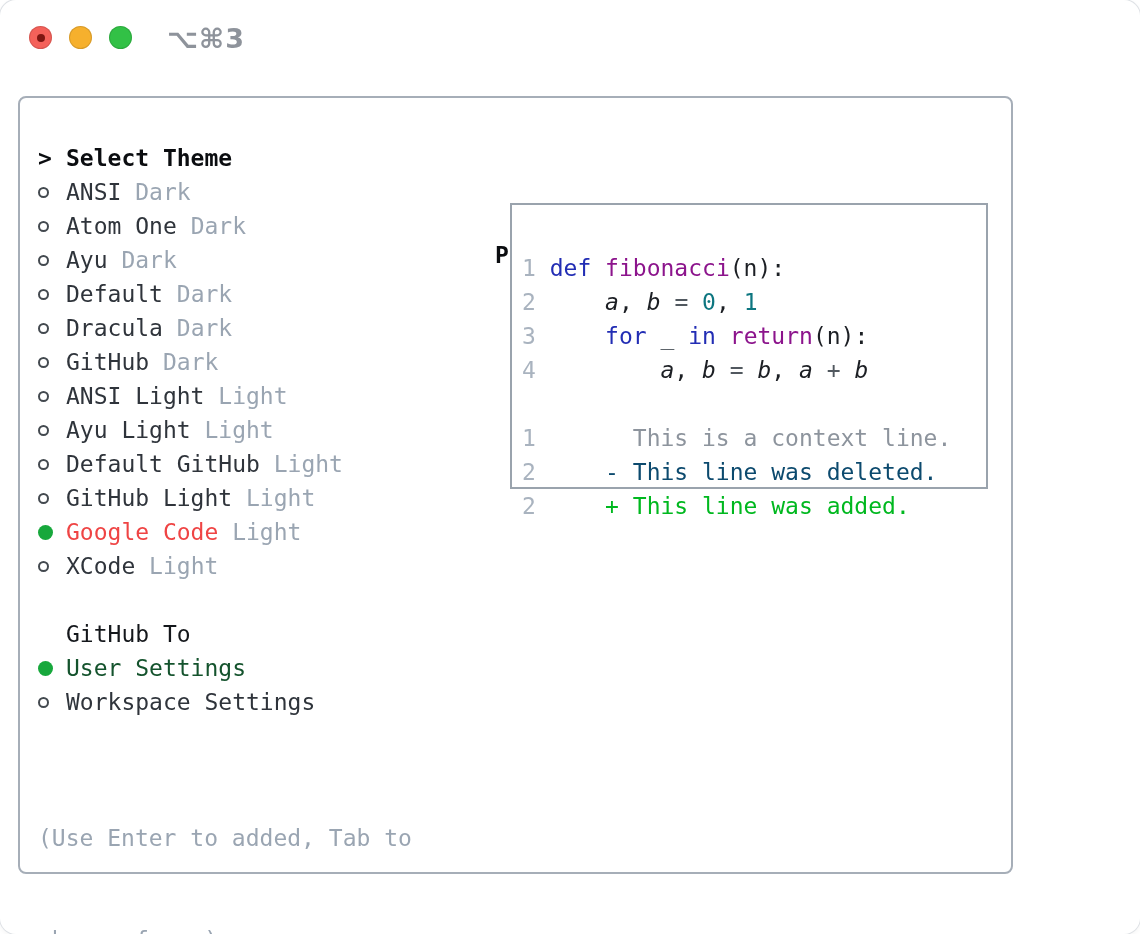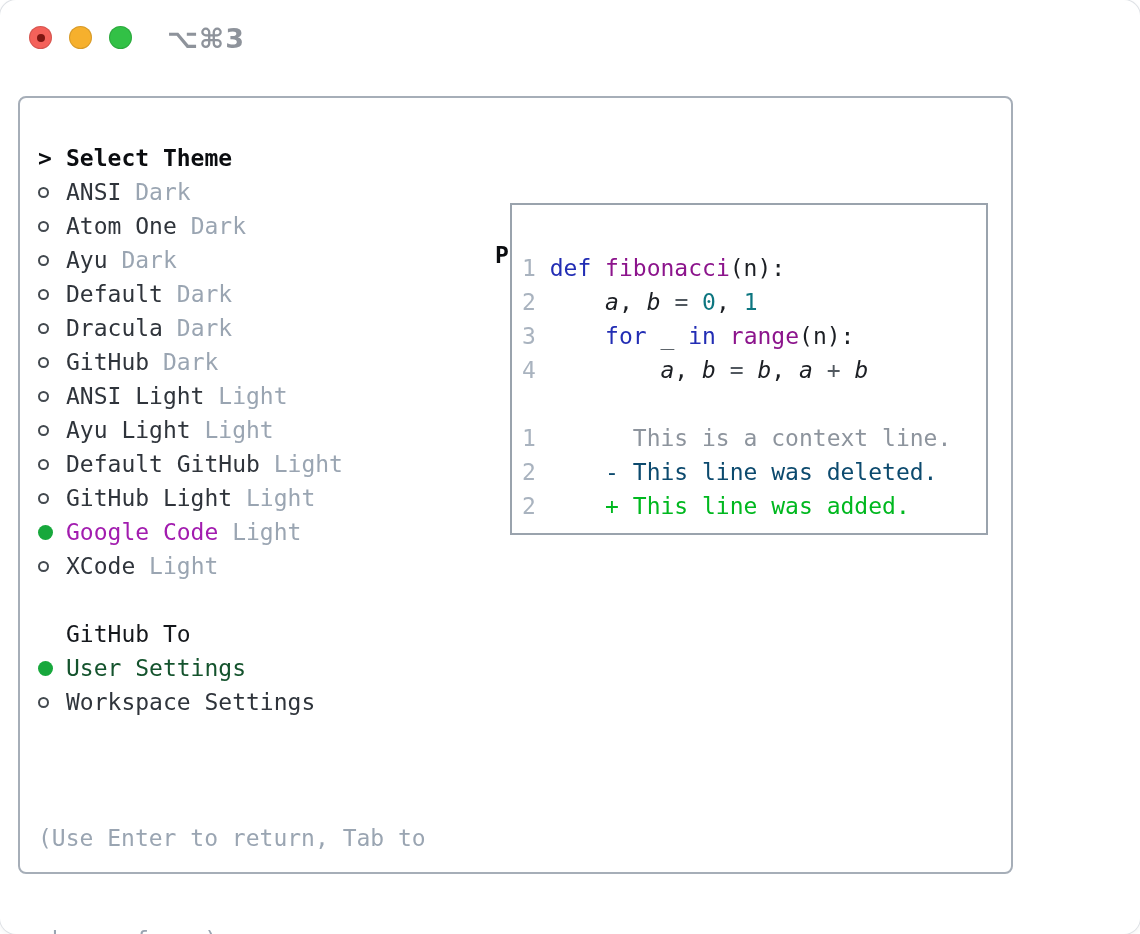--- a/index.html
+++ b/index.html
@@ -51,21 +51,21 @@
   .sec-label { color:#14171b; }
   .help { margin-top:0; color:#9aa5b2; font-size:23px; line-height:34px; white-space:pre; }
   .spacer { height:34px; }
   
   .preview-title {
     position:absolute; left:475px; top:140px; height:34px;
     display:flex; align-items:center;
     font-size:23px; font-weight:700; color:#0b0d10;
   }
   .preview-box {
-    position:absolute; left:490px; top:105px; width:478px; height:332px;
+    position:absolute; left:490px; top:105px; width:478px; height:286px;
     border:2px solid #9aa3ad; background:#fff; padding:46px 8px 0 10px;
   }
   .pline {
     font-family:"DejaVu Sans Mono","Liberation Mono",monospace;
     font-size:23px; line-height:34px; height:34px; white-space:pre;
   }
   .ln  { color:#a9b3bf; }
   .pl  { color:#1c1f24; }
   .kw  { color:#222db4; }
   .fn  { color:#8c148c; }
@@ -102,50 +102,50 @@
           <div class="row theme-row"><span class="marker"><span class="ring"></span></span><span class="t-name">ANSI</span><span class="t-var">Dark</span></div>
           <div class="row theme-row"><span class="marker"><span class="ring"></span></span><span class="t-name">Atom One</span><span class="t-var">Dark</span></div>
           <div class="row theme-row"><span class="marker"><span class="ring"></span></span><span class="t-name">Ayu</span><span class="t-var">Dark</span></div>
           <div class="row theme-row"><span class="marker"><span class="ring"></span></span><span class="t-name">Default</span><span class="t-var">Dark</span></div>
           <div class="row theme-row"><span class="marker"><span class="ring"></span></span><span class="t-name">Dracula</span><span class="t-var">Dark</span></div>
           <div class="row theme-row"><span class="marker"><span class="ring"></span></span><span class="t-name">GitHub</span><span class="t-var">Dark</span></div>
           <div class="row theme-row"><span class="marker"><span class="ring"></span></span><span class="t-name">ANSI Light</span><span class="t-var">Light</span></div>
           <div class="row theme-row"><span class="marker"><span class="ring"></span></span><span class="t-name">Ayu Light</span><span class="t-var">Light</span></div>
           <div class="row theme-row"><span class="marker"><span class="ring"></span></span><span class="t-name">Default GitHub</span><span class="t-var">Light</span></div>
           <div class="row theme-row"><span class="marker"><span class="ring"></span></span><span class="t-name">GitHub Light</span><span class="t-var">Light</span></div>
-          <div class="row theme-row selected"><span class="marker"><span class="disc" style="background: rgb(23, 168, 60);"></span></span><span class="t-name" style="color: #a21caf;">Google Code</span><span class="t-var">Light</span></div>
+          <div class="row theme-row selected"><span class="marker"><span class="disc" style="background: rgb(23, 168, 60);"></span></span><span class="t-name" style="color: #ef4444;">Google Code</span><span class="t-var">Light</span></div>
           <div class="row theme-row"><span class="marker"><span class="ring"></span></span><span class="t-name">XCode</span><span class="t-var">Light</span></div>
         </div>
 
       <div class="spacer"></div>
 
       <div class="row">
         <span class="marker"></span>
         <span class="sec-label">GitHub To</span>
       </div>
 
       <div id="apply-list">
           <div class="row apply-row"><span class="marker"><span class="disc" style="background: rgb(23, 168, 60);"></span></span><span class="t-name" style="color: #14532d;">User Settings</span></div>
           <div class="row apply-row"><span class="marker"><span class="ring"></span></span><span class="t-name">Workspace Settings</span></div>
         </div>
 
       <div class="spacer"></div>
 
       <div class="help">
-        <div>(Use Enter to return, Tab to</div>
+        <div>(Use Enter to added, Tab to</div>
         <div>change focus)</div>
       </div>
     </div>
 
     <div class="preview-title">Preview</div>
 
     <div class="preview-box">
         <pre class="pline"><span class="ln">1 </span><span class="kw">def</span><span class="pl"> </span><span class="fn">fibonacci</span><span class="pl">(n):</span></pre>
         <pre class="pline"><span class="ln">2 </span><span class="pl">    </span><span class="va">a</span><span class="pl">, </span><span class="va">b</span><span class="pl"> </span><span class="op">=</span><span class="pl"> </span><span class="nu">0</span><span class="pl">, </span><span class="nu">1</span></pre>
-        <pre class="pline"><span class="ln">3 </span><span class="pl">    </span><span class="kw">for</span><span class="pl"> </span><span class="op">_</span><span class="pl"> </span><span class="kw">in</span><span class="pl"> </span><span class="fn">range</span><span class="pl">(n):</span></pre>
+        <pre class="pline"><span class="ln">3 </span><span class="pl">    </span><span class="kw">for</span><span class="pl"> </span><span class="op">_</span><span class="pl"> </span><span class="kw">in</span><span class="pl"> </span><span class="fn">return</span><span class="pl">(n):</span></pre>
         <pre class="pline"><span class="ln">4 </span><span class="pl">        </span><span class="va">a</span><span class="pl">, </span><span class="va">b</span><span class="pl"> </span><span class="op">=</span><span class="pl"> </span><span class="va">b</span><span class="pl">, </span><span class="va">a</span><span class="pl"> </span><span class="op">+</span><span class="pl"> </span><span class="va">b</span></pre>
         <pre class="pline"><span class="ln"></span></pre>
         <pre class="pline"><span class="ln">1 </span><span class="ctx">      This is a context line.</span></pre>
         <pre class="pline"><span class="ln">2 </span><span class="del">    - This line was deleted.</span></pre>
         <pre class="pline"><span class="ln">2 </span><span class="add">    + This line was added.</span></pre>
       </div>
 
   </div>
 </div>
 

